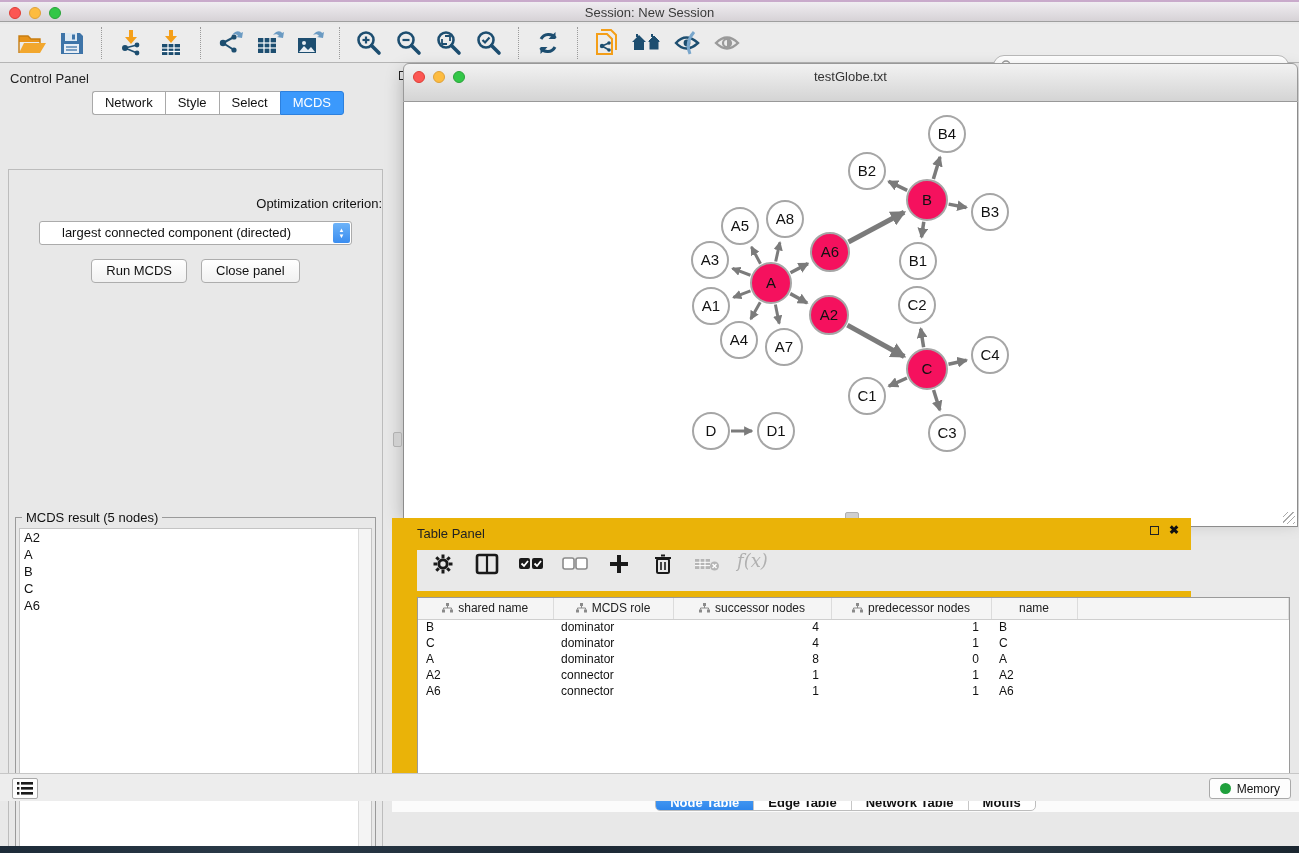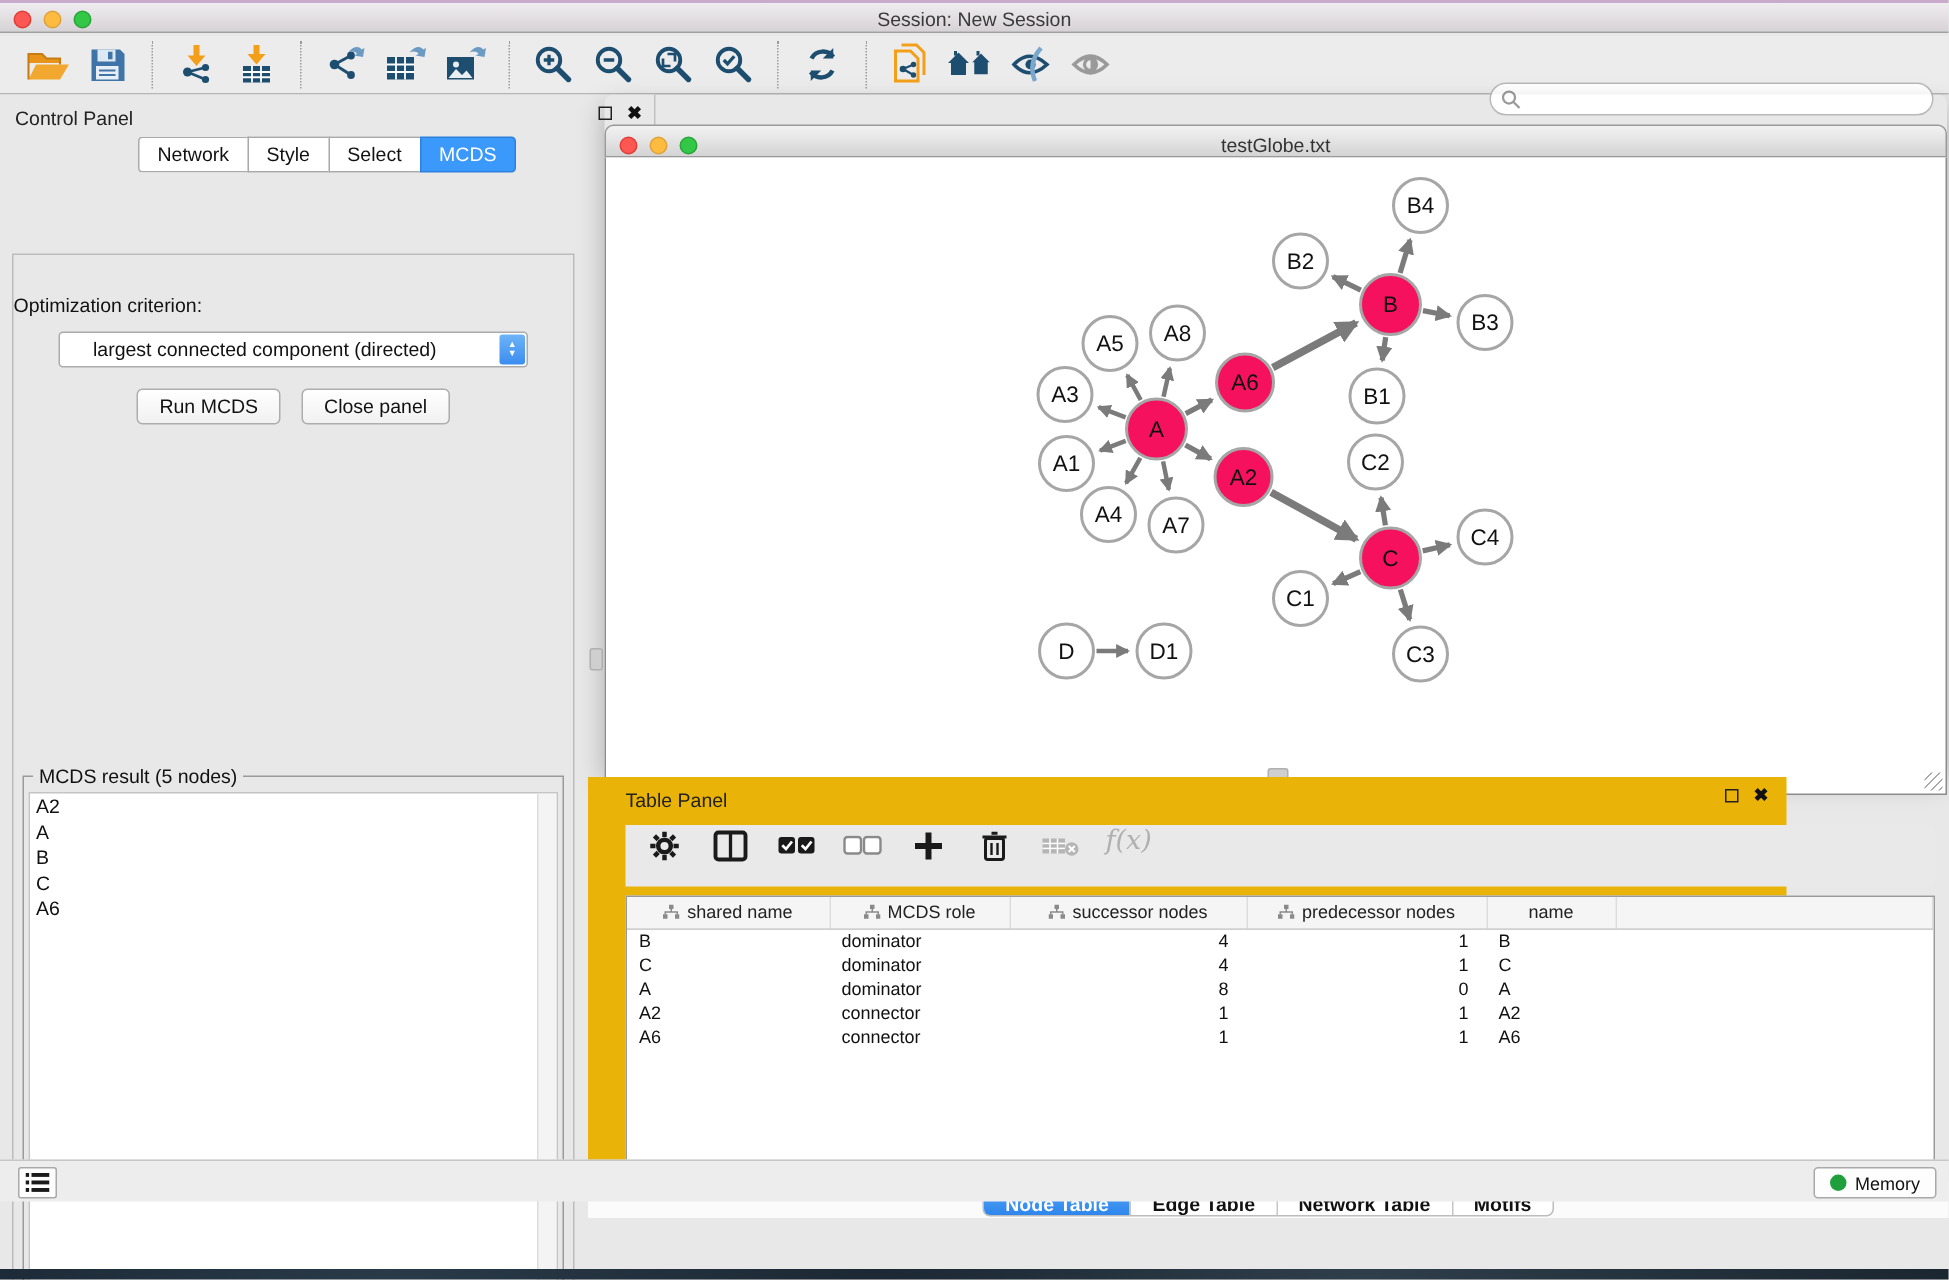--- a/index.html
+++ b/index.html
@@ -31,37 +31,37 @@
   #cp-title { position:absolute; left:10px; top:8px; font-size:13px; color:#222; }
   .panel-ctrls { position:absolute; right:8px; top:8px; display:flex; gap:10px; align-items:center; }
   .float-box { width:9px; height:9px; border:1.5px solid #222; display:inline-block; }
   .close-x { font-size:12px; font-weight:bold; color:#111; line-height:9px; }
   .tabrow { display:flex; justify-content:center; position:relative; z-index:2; }
   .tab { font-size:13px; padding:3px 12px 4px; background:#fff; border:1px solid #a9a9a9; border-right:none; color:#111; }
   .tab:first-child { border-radius:3px 0 0 3px; }
   .tab:last-child { border-right:1px solid #a9a9a9; border-radius:0 3px 3px 0; }
   .tab.sel { background:#3b99fc; color:#fff; border-color:#2d80dd; }
   #cp-content { position:absolute; left:8px; top:106px; width:375px; height:700px; border:1px solid #bcbcbc; background:#e8e8e8; }
-  #opt-label { text-align:left; margin-top:26px; font-size:13px; color:#111; }
+  #opt-label { text-align:right; margin-top:26px; font-size:13px; color:#111; }
   #criterion { position:relative; margin:10px auto 0; width:313px; height:24px; background:#fff; border:1px solid #ababab; border-radius:3px; font-size:13px; line-height:22px; padding-left:22px; color:#111; }
   #criterion .stepper { position:absolute; right:1px; top:1px; width:17px; height:20px; border-radius:2px;
     background:linear-gradient(#6db3f8,#3a8df0); color:#fff; font-size:6px; line-height:6px; text-align:center; padding-top:4px; }
   .btnrow { display:flex; justify-content:center; gap:14px; margin-top:14px; }
   .button { font-size:13px; padding:3px 14px 4px; background:linear-gradient(#ffffff,#f1f1f1); border:1px solid #adadad; border-radius:4px; color:#111; }
   #result-box { position:absolute; left:6px; top:347px; width:361px; height:344px; border:1px solid #9a9a9a; }
   #result-legend { position:absolute; left:6px; top:-8px; background:#e8e8e8; padding:0 4px; font-size:13px; color:#111; }
   #result-list { position:absolute; left:3px; top:10px; right:3px; bottom:3px; background:#fff; border:1px solid #c4c4c4; overflow:hidden; }
   #result-scroll { position:absolute; right:0; top:0; bottom:0; width:13px; background:#f4f4f4; border-left:1px solid #dcdcdc; }
   .result-item { font-size:13px; padding:1px 0 1px 4px; color:#111; }
 
   
   #net-window { position:absolute; left:403px; top:63px; width:895px; height:450px; border-radius:6px 6px 0 0;
     box-shadow:0 8px 18px rgba(0,0,0,.25); }
-  #net-titlebar { position:relative; height:22px; background:linear-gradient(#f2f2f2,#d4d4d4); border:1px solid #999;
-    border-radius:6px 6px 0 0;margin-top:20px; }
+  #net-titlebar { position:relative; height:39px; background:linear-gradient(#f2f2f2,#d4d4d4); border:1px solid #999;
+    border-radius:6px 6px 0 0; }
   #net-titlebar .title { position:absolute; left:0; right:0; top:5px; text-align:center; font-size:13px; color:#333; }
   #net-content { position:relative; width:895px; height:425px; background:#fff; border:1px solid #8c8c8c; border-top:none; }
   #net-content svg { display:block; }
   .grip { position:absolute; right:2px; bottom:2px; width:12px; height:12px;
     background:repeating-linear-gradient(135deg, transparent 0 3px, #aaa 3px 4px); }
 
   
   #mini-v { position:absolute; left:393px; top:432px; width:9px; height:15px; background:#cfcfcf; border:1px solid #b0b0b0; border-radius:2px; }
   #mini-h { position:absolute; left:845px; top:512px; width:14px; height:8px; background:#cfcfcf; border:1px solid #b0b0b0; border-radius:2px; }
 

